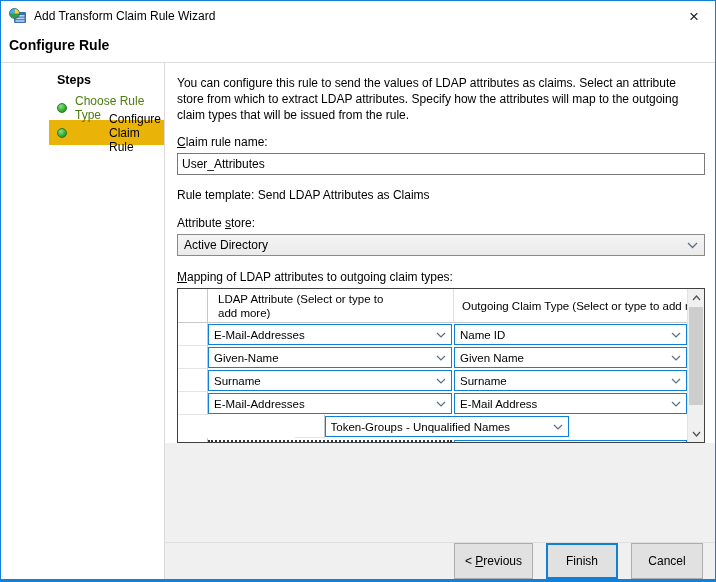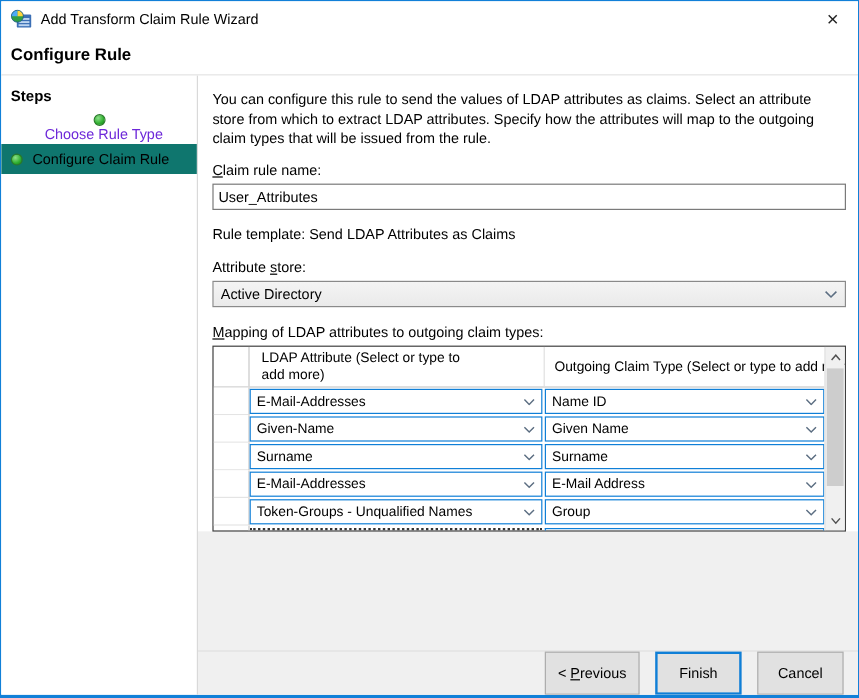--- a/index.html
+++ b/index.html
@@ -40,35 +40,36 @@
   .page-head h1 { font-size: 14px; font-weight: bold; color: #000; }
 
   
   .body { flex: 1 1 auto; display: flex; min-height: 0; }
 
   .sidebar {
     flex: 0 0 164px; width: 164px;
     background: #fff;
     border-right: 1px solid #d9d9d9;
     padding-top: 8px;
+    padding-left: 48px;
   }
   .steps-heading { font-size: 12.5px; font-weight: bold; padding: 2px 8px 8px 8px; }
   .step-item {
     display: flex; align-items: center;
     height: 25px; padding-left: 8px;
     font-size: 12px;
   }
   .step-item .dot {
     width: 10px; height: 10px; border-radius: 50%;
     background: radial-gradient(circle at 35% 30%, #8ee08a, #2eae2e 60%, #1d7a1d);
     border: 1px solid #2a7a2a;
     margin-right: 8px; flex: 0 0 auto;
   }
-  .step-item.link { color: #6d28d9; flex-direction: column; }
-  .step-item.active { background: #0f766e; color: #000; }
+  .step-item.link { color: #4d7c0f; }
+  .step-item.active { background: #eab308; color: #000; gap: 34px; }
 
   .main { flex: 1 1 auto; display: flex; flex-direction: column; min-width: 0; background: #f0f0f0; }
 
   .content {
     background: #fff;
     padding: 13px 10px 0 12px;
     flex: 0 0 auto;
   }
 
   .desc { font-size: 12px; line-height: 1.32; margin-bottom: 12px; }
@@ -333,30 +334,20 @@
         </span>
       </div>
     </div>
   </div>
 
   <div class="trow">
     <div class="sel"></div>
     <div class="ccell c1">
       <div class="combo-blue">
         <span class="ct">Token-Groups - Unqualified Names</span>
-        <span class="chev">
-          <svg width="10" height="6" viewBox="0 0 10 6">
-                          <path d="M1 1 L5 5 L9 1" fill="none" stroke="#5c6e82" stroke-width="1.2"></path>
-                        </svg>
-        </span>
-      </div>
-    </div>
-    <div class="ccell c2">
-      <div class="combo-blue">
-        <span class="ct">Group</span>
         <span class="chev">
           <svg width="10" height="6" viewBox="0 0 10 6">
                           <path d="M1 1 L5 5 L9 1" fill="none" stroke="#5c6e82" stroke-width="1.2"></path>
                         </svg>
         </span>
       </div>
     </div>
   </div>
 </div>
             <div class="partial-row">

